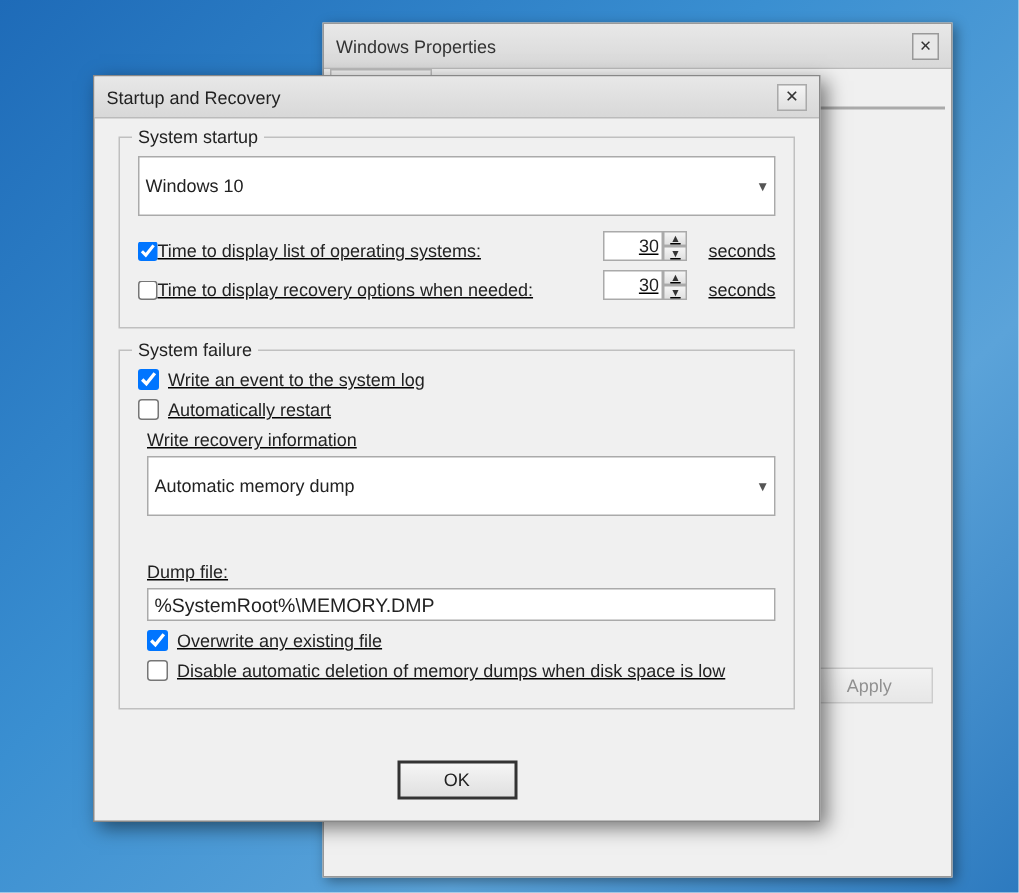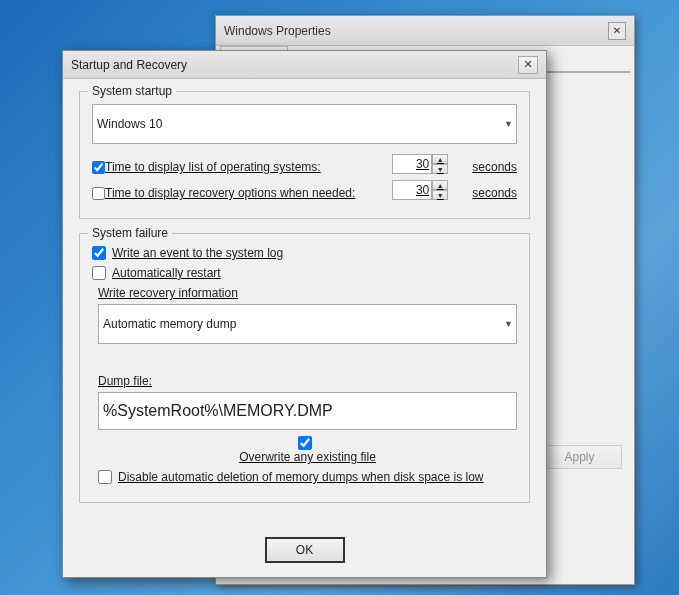--- a/index.html
+++ b/index.html
@@ -200,21 +200,21 @@
       margin-bottom: 6px;
     }
     .spinner-label {
       font-size: 12px;
       color: #222;
       flex: 1;
     }
     .spinner-control {
       display: flex;
       align-items: center;
-      margin-right: 18px;
+      margin-right: 8px;
     }
     .spinner-input {
       width: 40px;
       height: 20px;
       border: 1px solid #aaa;
       background: white;
       font-size: 12px;
       text-align: right;
       padding: 0 2px;
       color: #222;
@@ -238,24 +238,24 @@
       color: #333;
     }
     .spinner-unit {
       font-size: 12px;
       color: #222;
       margin-left: 6px;
     }
 
     .text-input {
       width: 100%;
-      height: 38px;
+      height: 22px;
       border: 1px solid #aaa;
       background: white;
-      font-size: 16px;
+      font-size: 13px;
       padding: 0 4px;
       color: #222;
     }
 
     
     .dialog-buttons {
       display: flex;
       justify-content: center;
       gap: 25px;
       padding: 8px 16px 14px 16px;
@@ -383,21 +383,21 @@
               </select>
             </div>
           </div>
         </div>
 
         <div style="margin-left: 6px; margin-bottom: 6px; margin-top: 30px;">
           <label class="form-label">Dump file:</label>
           <input type="text" class="text-input" value="%SystemRoot%\MEMORY.DMP" style="">
         </div>
 
-        <div class="checkbox-row" style="margin-left: 6px; flex-direction: column;">
+        <div class="checkbox-row" style="margin-left: 6px;">
           <input type="checkbox" id="chk-overwrite" checked="" style="">
           <label for="chk-overwrite">Overwrite any existing file</label>
         </div>
 
         <div class="checkbox-row" style="margin-left: 6px;">
           <input type="checkbox" id="chk-disable-auto-delete" style="">
           <label for="chk-disable-auto-delete">Disable automatic deletion of memory dumps when disk space is low</label>
         </div>
 
       </div>

